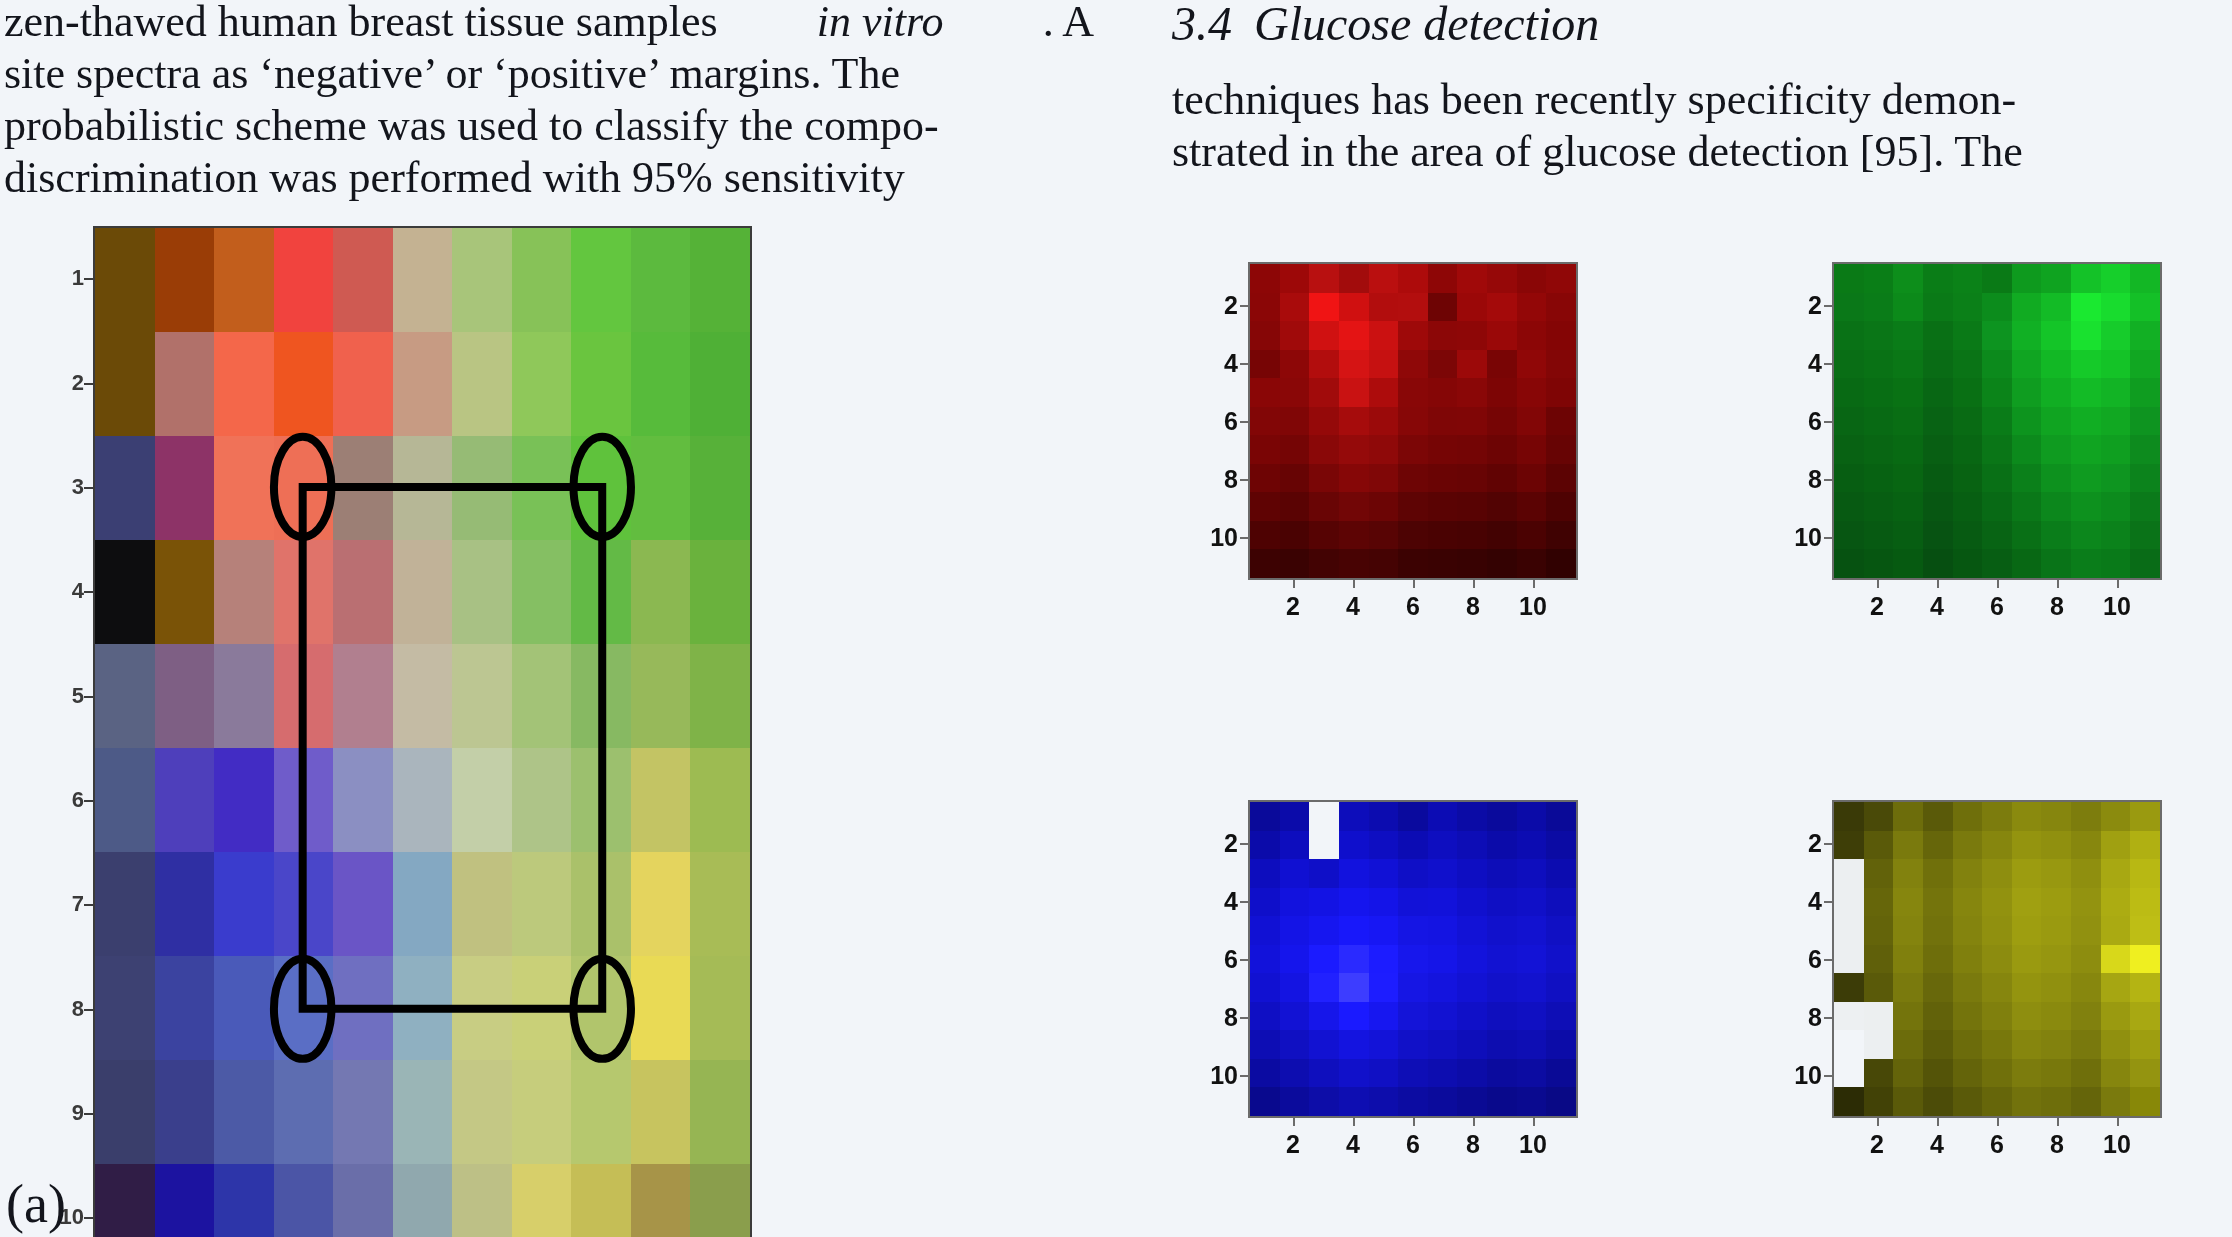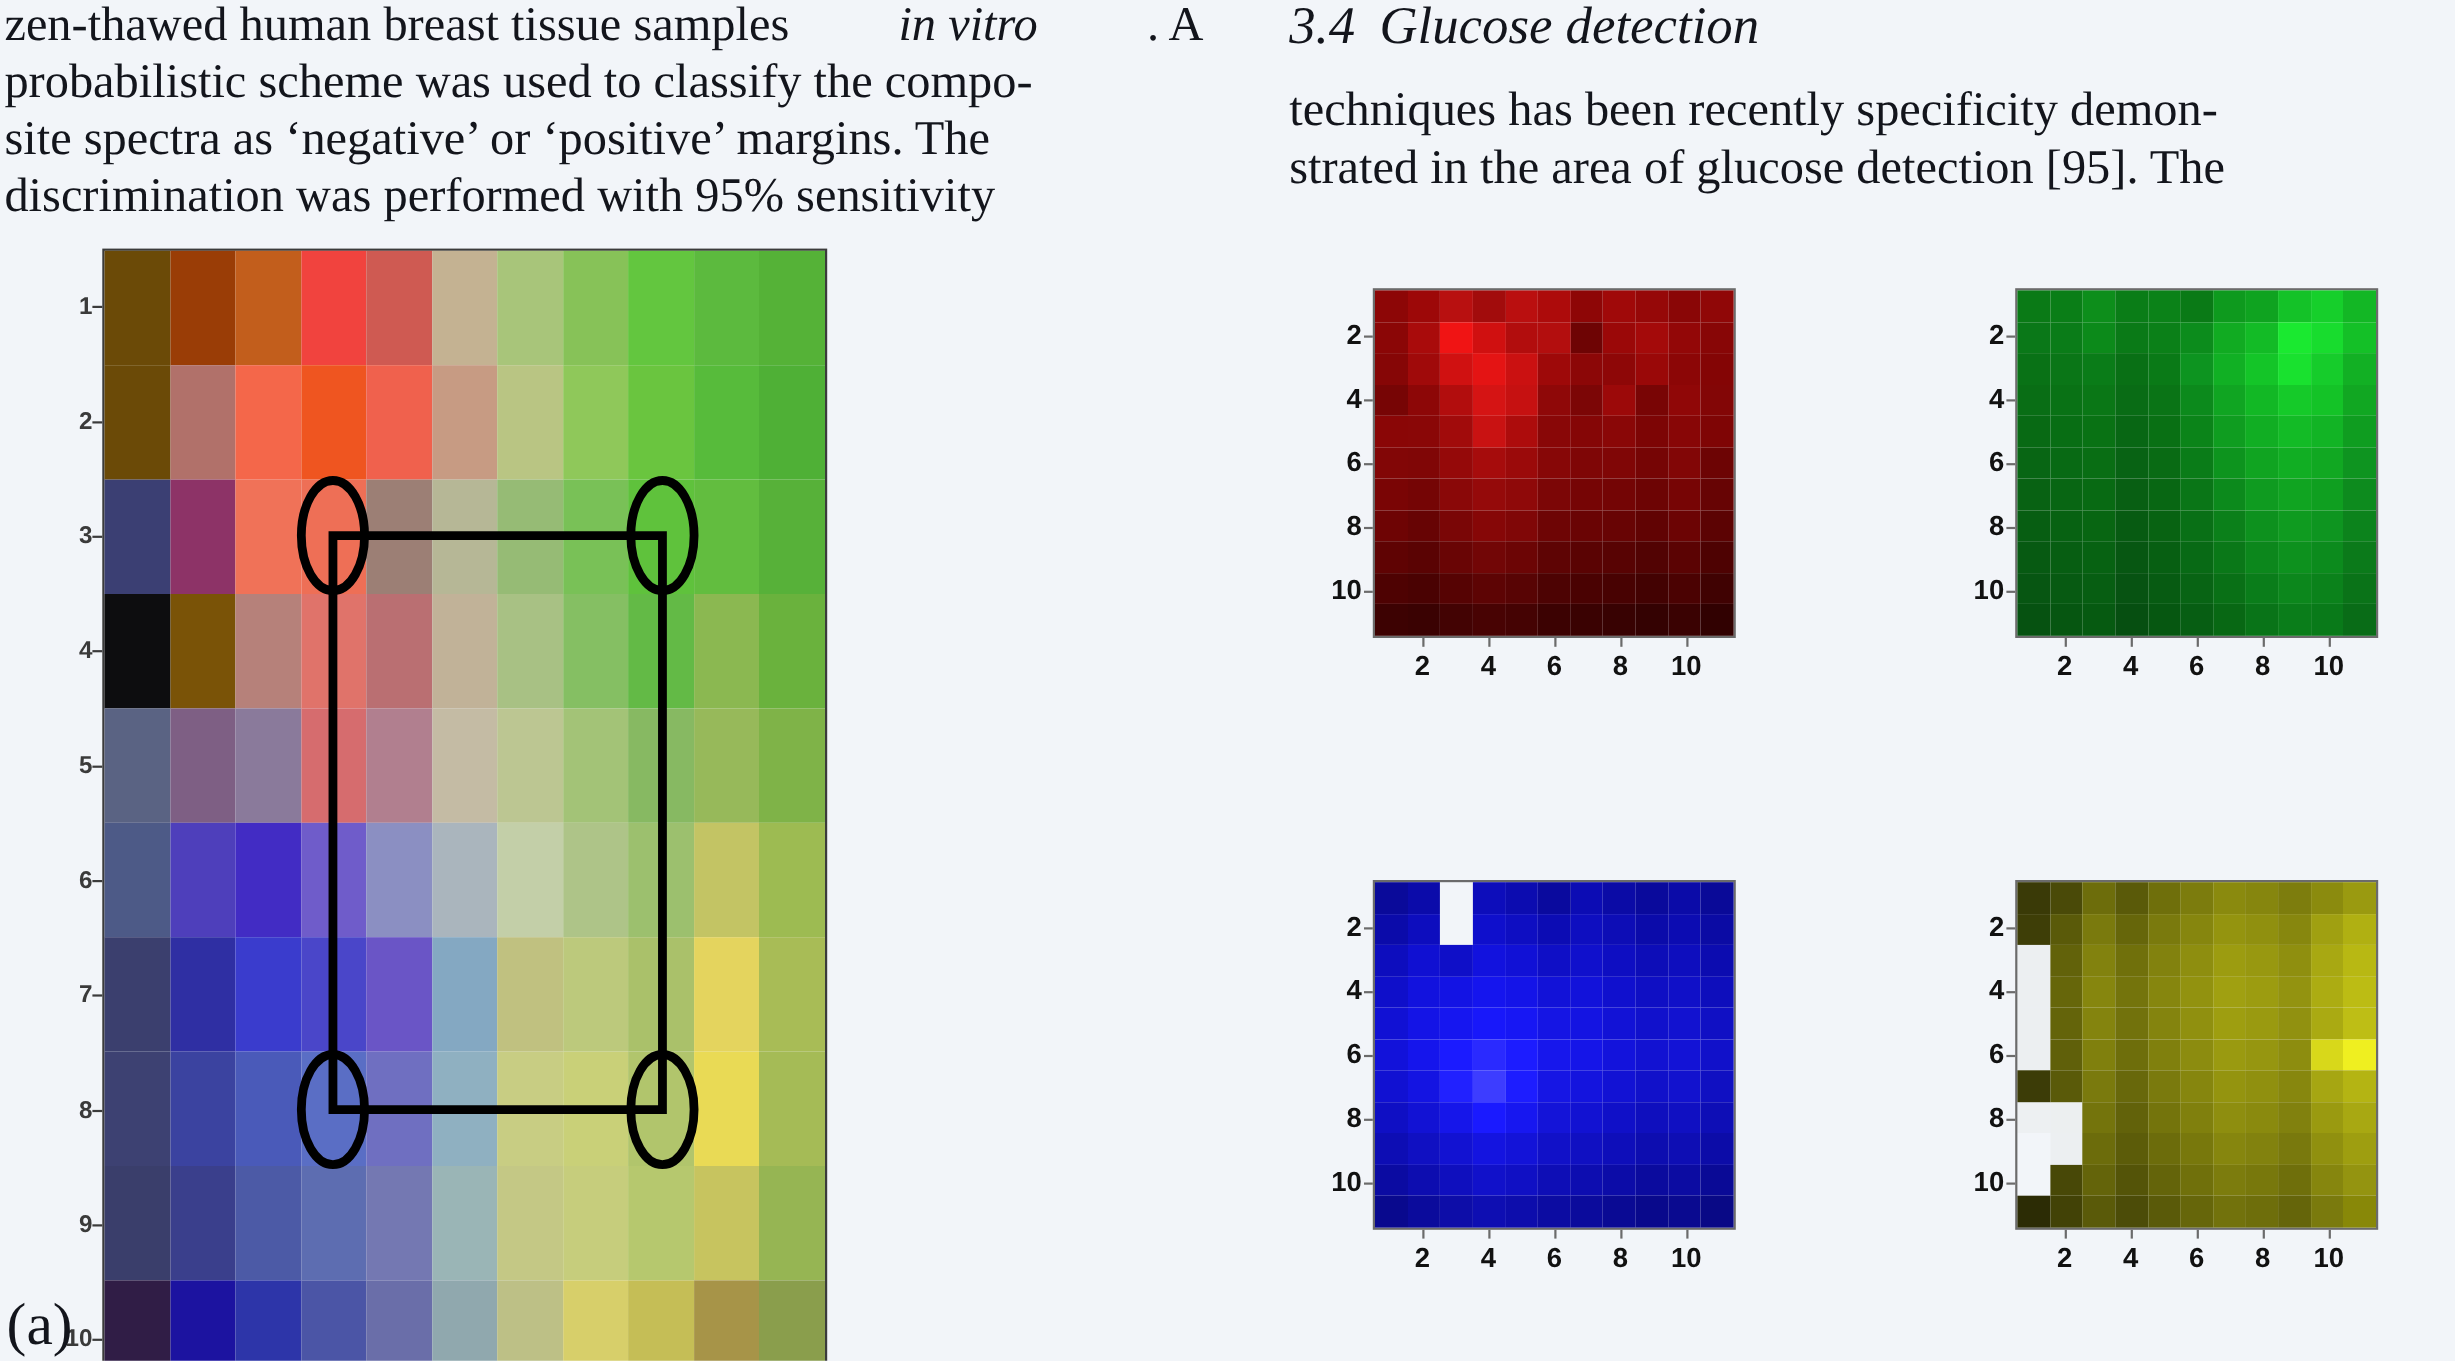--- a/index.html
+++ b/index.html
@@ -122,22 +122,22 @@
 
 <div class="page">
 
   <div class="col col-left">
     <div class="para">
       <span class="ln j">
         <span>zen-thawed human breast tissue samples </span>
           <em>in vitro</em>
           <span>. A</span>
       </span>
+      <span class="ln">site spectra as ‘negative’ or ‘positive’ margins. The</span>
       <span class="ln">probabilistic scheme was used to classify the compo-</span>
-      <span class="ln">site spectra as ‘negative’ or ‘positive’ margins. The</span>
       <span class="ln">discrimination was performed with 95% sensitivity</span>
       <span class="ln">and 100% specificity.</span>
     </div>
   </div>
 
   <div class="col col-right">
     <div class="sec-head">
       <span class="num">3.4</span><span>Glucose detection</span>
     </div>
     <div class="para" style="margin-top:22px;">

